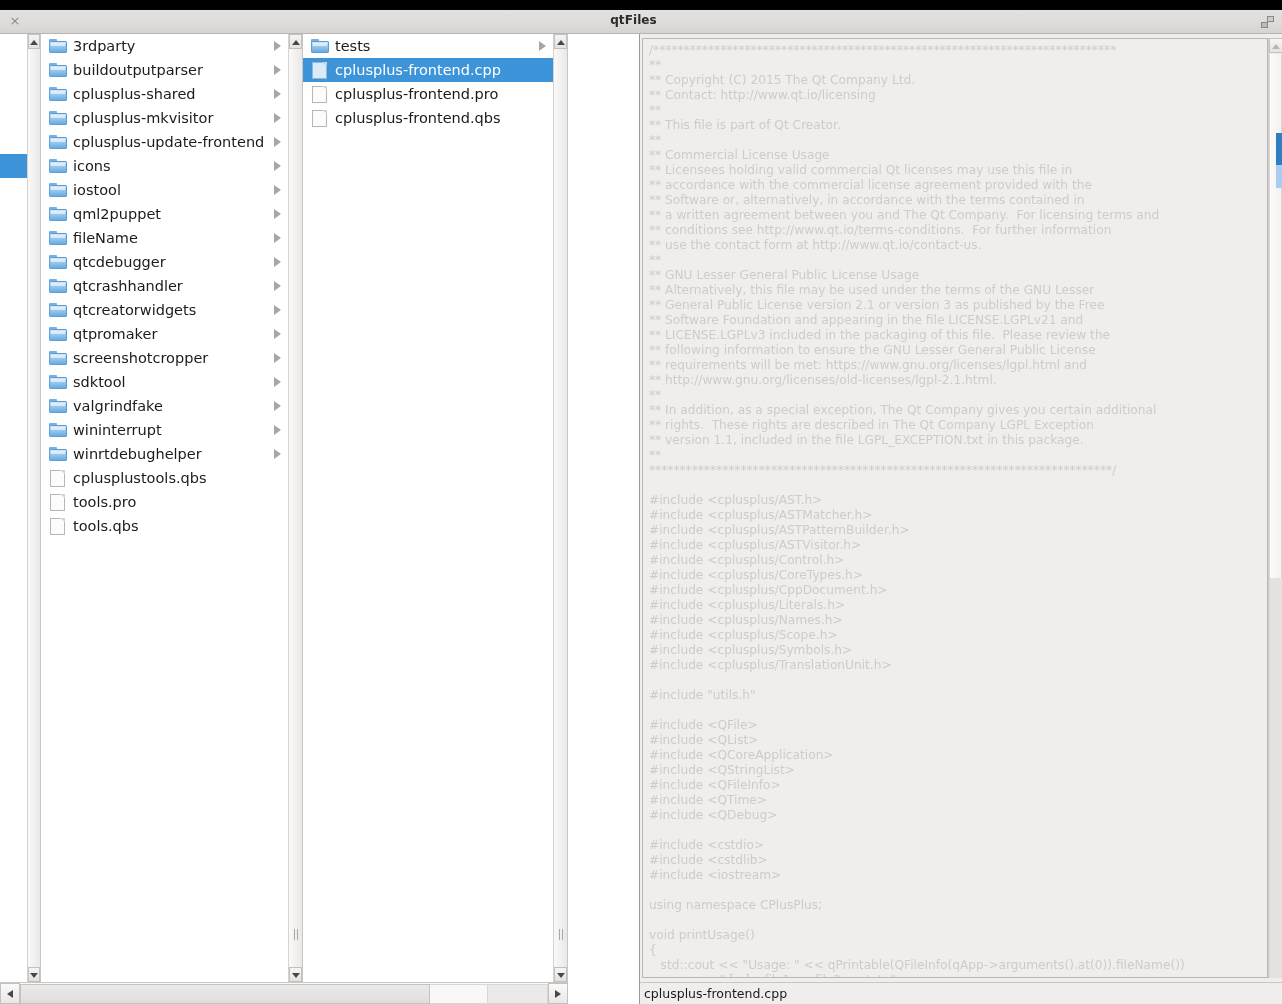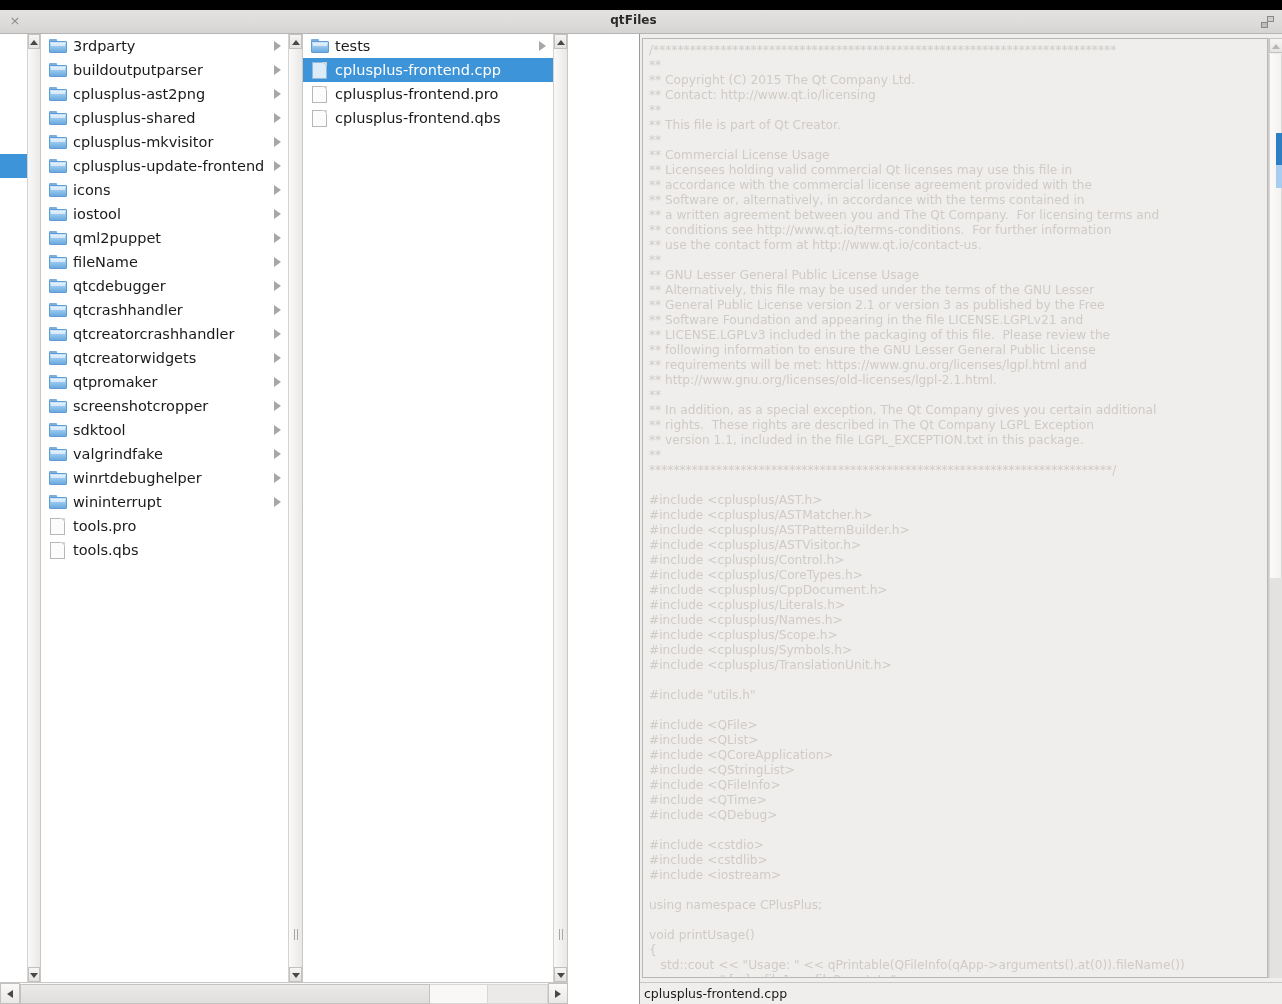--- a/index.html
+++ b/index.html
@@ -326,30 +326,20 @@
               <span class="lbl">buildoutputparser</span>
               <span class="arr"></span>
             </div>
             <div class="row">
               <span class="ic">
                 <span class="folder">
                   <span class="tab"></span>
                   <span class="body"></span>
                 </span>
               </span>
-              <span class="lbl">cplusplus-ast2png</span>
-              <span class="arr"></span>
-            </div>
-            <div class="row">
-              <span class="ic">
-                <span class="folder">
-                  <span class="tab"></span>
-                  <span class="body"></span>
-                </span>
-              </span>
               <span class="lbl">cplusplus-shared</span>
               <span class="arr"></span>
             </div>
             <div class="row">
               <span class="ic">
                 <span class="folder">
                   <span class="tab"></span>
                   <span class="body"></span>
                 </span>
               </span>
@@ -426,30 +416,20 @@
               <span class="lbl">qtcrashhandler</span>
               <span class="arr"></span>
             </div>
             <div class="row">
               <span class="ic">
                 <span class="folder">
                   <span class="tab"></span>
                   <span class="body"></span>
                 </span>
               </span>
-              <span class="lbl">qtcreatorcrashhandler</span>
-              <span class="arr"></span>
-            </div>
-            <div class="row">
-              <span class="ic">
-                <span class="folder">
-                  <span class="tab"></span>
-                  <span class="body"></span>
-                </span>
-              </span>
               <span class="lbl">qtcreatorwidgets</span>
               <span class="arr"></span>
             </div>
             <div class="row">
               <span class="ic">
                 <span class="folder">
                   <span class="tab"></span>
                   <span class="body"></span>
                 </span>
               </span>
@@ -486,32 +466,42 @@
               <span class="lbl">valgrindfake</span>
               <span class="arr"></span>
             </div>
             <div class="row">
               <span class="ic">
                 <span class="folder">
                   <span class="tab"></span>
                   <span class="body"></span>
                 </span>
               </span>
+              <span class="lbl">wininterrupt</span>
+              <span class="arr"></span>
+            </div>
+            <div class="row">
+              <span class="ic">
+                <span class="folder">
+                  <span class="tab"></span>
+                  <span class="body"></span>
+                </span>
+              </span>
               <span class="lbl">winrtdebughelper</span>
               <span class="arr"></span>
             </div>
             <div class="row">
               <span class="ic">
-                <span class="folder">
-                  <span class="tab"></span>
-                  <span class="body"></span>
-                </span>
-              </span>
-              <span class="lbl">wininterrupt</span>
-              <span class="arr"></span>
+                <span class="file">
+                  <span class="pg"></span>
+                  <span class="fold"></span>
+                </span>
+              </span>
+              <span class="lbl">cplusplustools.qbs</span>
+              <span class="arr" style="visibility: hidden;"></span>
             </div>
             <div class="row">
               <span class="ic">
                 <span class="file">
                   <span class="pg"></span>
                   <span class="fold"></span>
                 </span>
               </span>
               <span class="lbl">tools.pro</span>
               <span class="arr" style="visibility: hidden;"></span>

